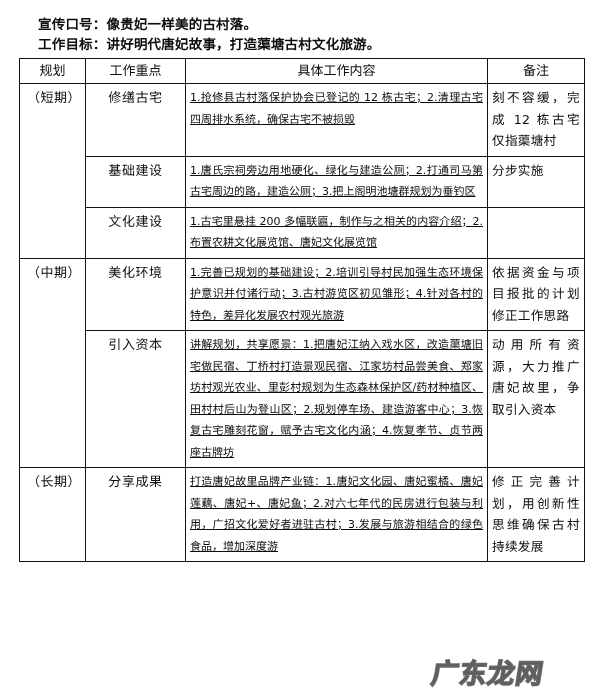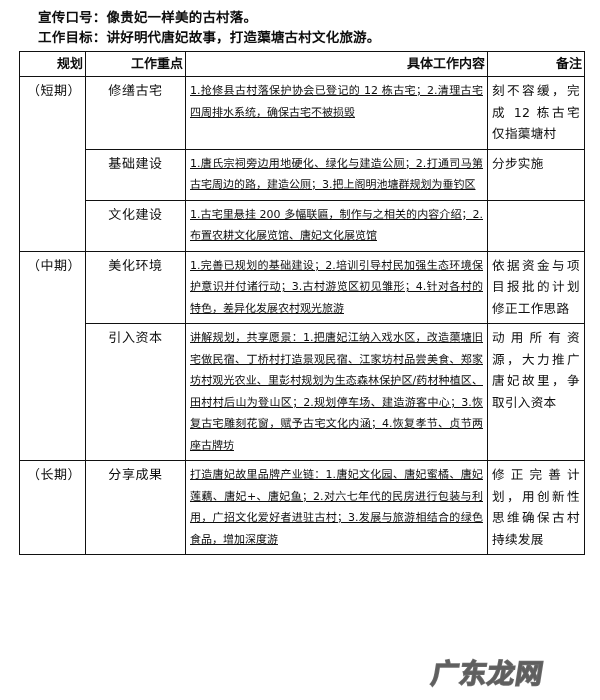--- a/index.html
+++ b/index.html
@@ -20,21 +20,21 @@
   .page {
     position: relative;
     width: 600px;
     height: 700px;
     box-sizing: border-box;
     padding: 0;
   }
 
   
   .header-block {
-    padding: 7px 0 4px 0;
+    padding: 14px 0 4px 0;
   }
   .header-line {
     font-size: 13.5px;
     line-height: 20px;
     padding-left: 38px;
     letter-spacing: 0.2px;
     white-space: nowrap;
     font-weight: 600;
   }
 
@@ -50,23 +50,23 @@
     border: 1.6px solid #111;
   }
   table.plan th,
   table.plan td {
     border: 1.1px solid #111;
     vertical-align: top;
     padding: 3px 4px 4px 4px;
     box-sizing: border-box;
   }
   table.plan thead th {
-    text-align: right;
-    font-size: 13px;
-    font-weight: 700;
+    text-align: center;
+    font-size: 13px;
+    font-weight: 400;
     padding: 3px 2px 4px 2px;
     line-height: 17px;
     vertical-align: middle;
     border-bottom: 1.6px solid #111;
   }
 
   
   col.c-phase   { width: 66px; }
   col.c-focus   { width: 100px; }
   col.c-content { width: 302px; }

